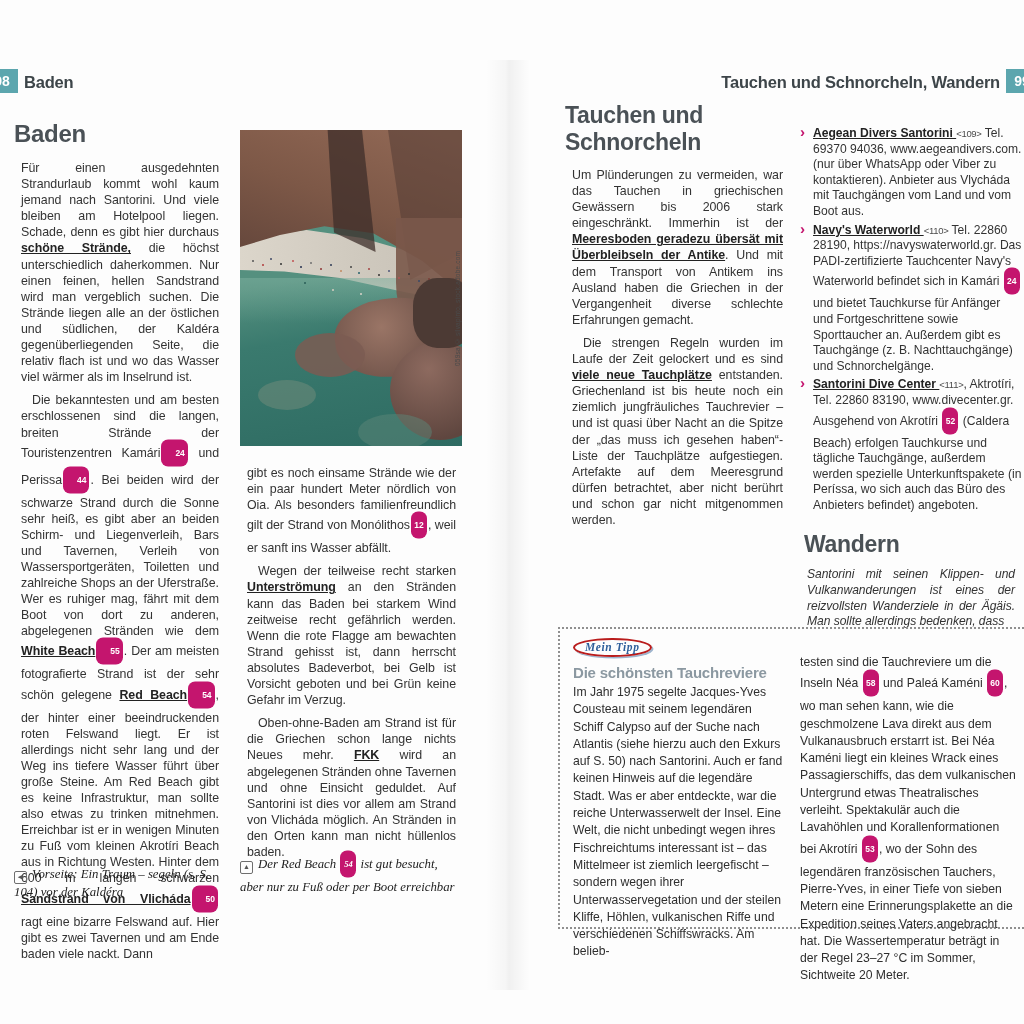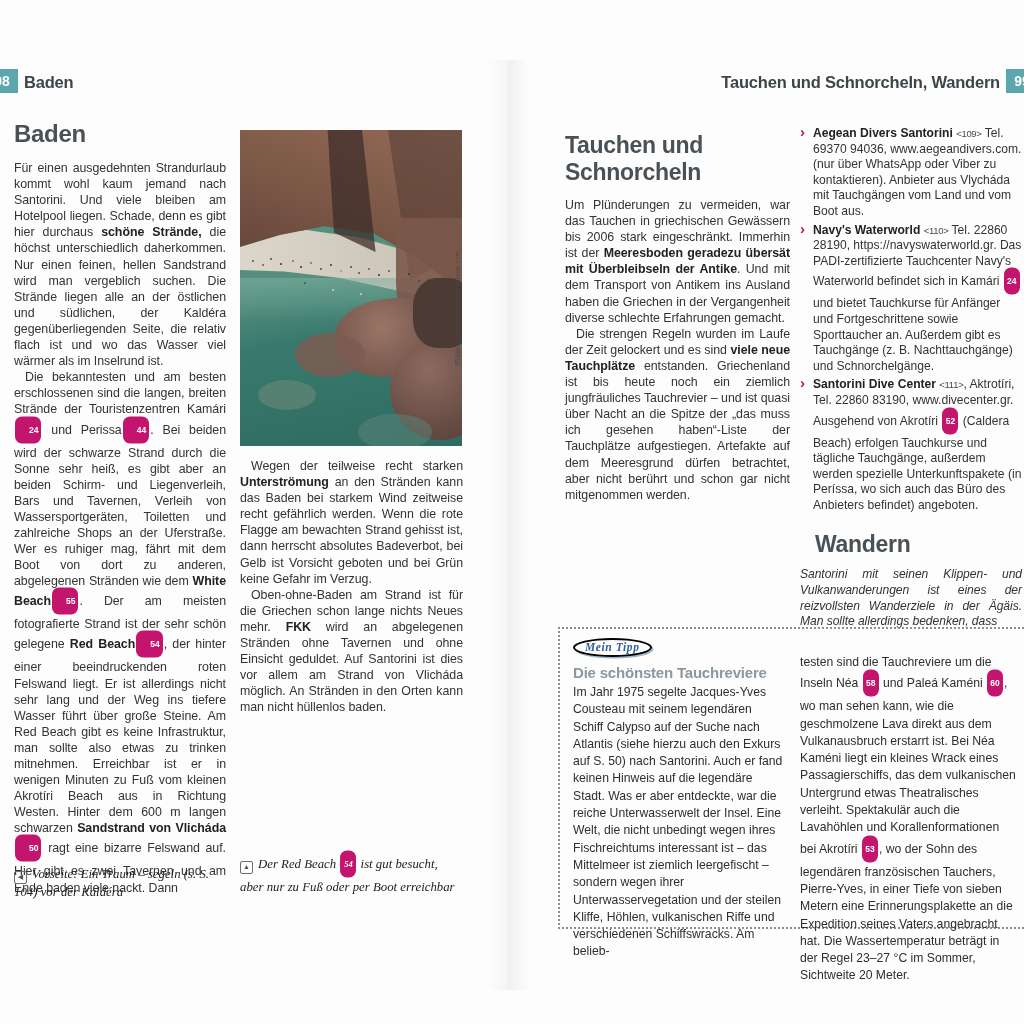--- a/index.html
+++ b/index.html
@@ -12,57 +12,57 @@
   .pgnum{position:absolute;top:69px;width:32px;height:24px;background:#5ca6ae;color:#fff;
          font-weight:bold;font-size:14px;display:flex;align-items:center;justify-content:center;}
   .pgnum-left{left:-14px;}
   .pgnum-right{right:-14px;}
   .runhead{position:absolute;top:73px;font-size:16.5px;font-weight:bold;color:#3d4549;letter-spacing:-0.2px;}
   .runhead-left{left:24px;}
   .runhead-right{right:24px;margin-left:7px;}
 
   
   .col{position:absolute;}
-  .col p{margin:0;font-size:12.4px;line-height:16.1px;text-align:justify;hyphens:auto;letter-spacing:-0.05px;}
+  .col p{margin:7px;font-size:12.4px;line-height:16.1px;text-align:justify;hyphens:auto;letter-spacing:-0.05px;}
   .ind{text-indent:11px;}
   .sec-title{margin:0 0 13px 0;font-size:24px;line-height:27px;font-weight:bold;color:#4a5156;letter-spacing:-0.3px;}
-  .b{font-weight:bold;color:#222;}
+  .b{font-weight:bold;color:#222;text-decoration:underline;}
   .badge{display:inline-block;background:#c4156e;color:#fff;font-weight:bold;font-size:8.5px;
          line-height:11px;min-width:10px;padding:8px 3px;border-radius:7px;text-align:center;
          transform:translateY(-1.5px);margin:0 1px;letter-spacing:0;}
   .ref{font-size:9.5px;color:#4a4a4a;letter-spacing:-0.3px;text-align:right;}
 
   #col1{left:14px;top:120px;width:212px;}
   #col2{left:240px;top:458px;width:223px;}
-  #col3{left:565px;top:132px;width:225px;}
+  #col3{left:565px;top:102px;width:225px;}
   #col3 .sec-title{width:180px;margin-bottom:11px;font-size:23px;}
   #col4{left:800px;top:126px;width:222px;}
 
   
   .dir-item{position:relative;padding-left:13px;margin:0 0 3px 0;font-size:12.1px;line-height:15.6px;text-align:left;}
   .dir-item .bullet{position:absolute;left:0;top:-2px;color:#c4156e;font-weight:bold;font-size:15px;}
-  #col4 .sec-title{margin:18px 0 9px 15px;font-size:23px;}
+  #col4 .sec-title{margin:18px 0 9px 4px;font-size:23px;}
   #col4 p{font-size:12.1px;line-height:15.6px;text-align:justify;font-style:italic;}
 
   
   .caption{position:absolute;font-family:"Liberation Serif",serif;font-style:italic;
            font-size:12.8px;line-height:17.5px;color:#1c1c1c;}
   #caption1{left:14px;top:866px;width:215px;}
   #caption2{left:240px;top:852px;width:215px;}
   .cap-icon{display:inline-block;width:11px;height:11px;border:1px solid #6e6e6e;border-radius:2px;
             font-style:normal;font-family:"Liberation Sans",sans-serif;font-size:7px;line-height:10px;
             text-align:center;color:#555;margin-right:5px;transform:translateY(1px);}
 
   
   .tipbox{position:absolute;left:558px;top:627px;width:478px;height:298px;border:2px dotted #8f8f8f;}
   #tip-left{left:573px;top:637px;width:212px;}
   #tip-right{left:800px;top:646px;width:216px;margin-top:8px;}
   .tip-text{font-size:12.2px;line-height:17.3px;text-align:left;color:#2e2e2e;}
   .tip-heading{margin:7px 0 3px 0;font-size:15px;font-weight:bold;color:#8b98a1;letter-spacing:-0.2px;}
-  .meintipp{display:inline-block;border:2px solid #000000;border-radius:50%;padding:1px 10px 2px;
+  .meintipp{display:inline-block;border:2px solid #b91c1c;border-radius:50%;padding:1px 10px 2px;
             color:#2f5f9b;font-family:"Liberation Serif",serif;font-style:italic;font-weight:bold;
             font-size:11.5px;letter-spacing:0.6px;box-shadow:1.5px 1.5px 0 0 #9db4cd;}
 
   
   .photo{position:absolute;left:240px;top:130px;width:222px;height:316px;overflow:hidden;
          background:linear-gradient(170deg,#55907f 45%,#3a7a6e 62%,#2e6b62 100%);}
   .ph-beach{position:absolute;left:0;top:92px;width:100%;height:80px;background:linear-gradient(90deg,#dcd6cb,#cfc9be 55%,#c6c0b5);
             clip-path:polygon(0 20%,30% 10%,55% 20%,80% 40%,100% 70%,100% 100%,75% 88%,45% 70%,20% 62%,0 60%);}
   .ph-shallow{position:absolute;left:0;top:148px;width:100%;height:45px;
               background:linear-gradient(180deg,rgba(125,175,158,0.55),rgba(125,175,158,0));}
@@ -127,20 +127,21 @@
     <div class="ph-rock r1"></div>
     <div class="ph-rock r2"></div>
     <div class="ph-rock r3"></div>
     <div class="ph-rock r4"></div>
     <div class="ph-rock r5"></div>
     <div class="ph-rock r6"></div>
     <span class="ph-credit">059sa © silvapinto, stock.adobe.com</span>
   </div>
 
   <div class="col" id="col2">
+    <p><span>gibt es noch einsame Strände wie der ein paar hundert Meter nördlich von Oia. Als besonders familienfreundlich gilt der Strand von Monólithos</span><span class="badge">12</span><span>, weil er sanft ins Wasser abfällt.</span></p>
     <p class="ind"><span>Wegen der teilweise recht starken </span><span class="b">Unterströmung</span><span> an den Stränden kann das Baden bei starkem Wind zeitweise recht gefährlich werden. Wenn die rote Flagge am bewachten Strand gehisst ist, dann herrscht absolutes Badeverbot, bei Gelb ist Vorsicht geboten und bei Grün keine Gefahr im Verzug.</span></p>
     <p class="ind"><span>Oben-ohne-Baden am Strand ist für die Griechen schon lange nichts Neues mehr. </span><span class="b">FKK</span><span> wird an abgelegenen Stränden ohne Tavernen und ohne Einsicht geduldet. Auf Santorini ist dies vor allem am Strand von Vlicháda möglich. An Stränden in den Orten kann man nicht hüllenlos baden.</span></p>
   </div>
 
   <div class="caption" id="caption2">
     <span class="cap-icon">▲</span><span><span>Der Red Beach </span><span class="badge">54</span><span> ist gut besucht, aber nur zu Fuß oder per Boot erreichbar</span></span>
   </div>
 
   <div class="col" id="col3">
     <h1 class="sec-title">Tauchen und Schnorcheln</h1>

